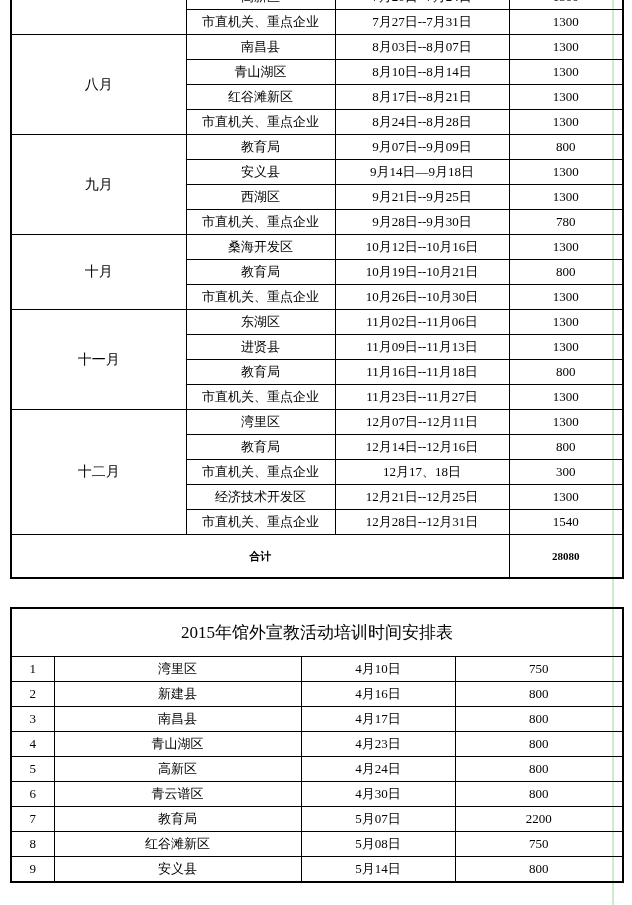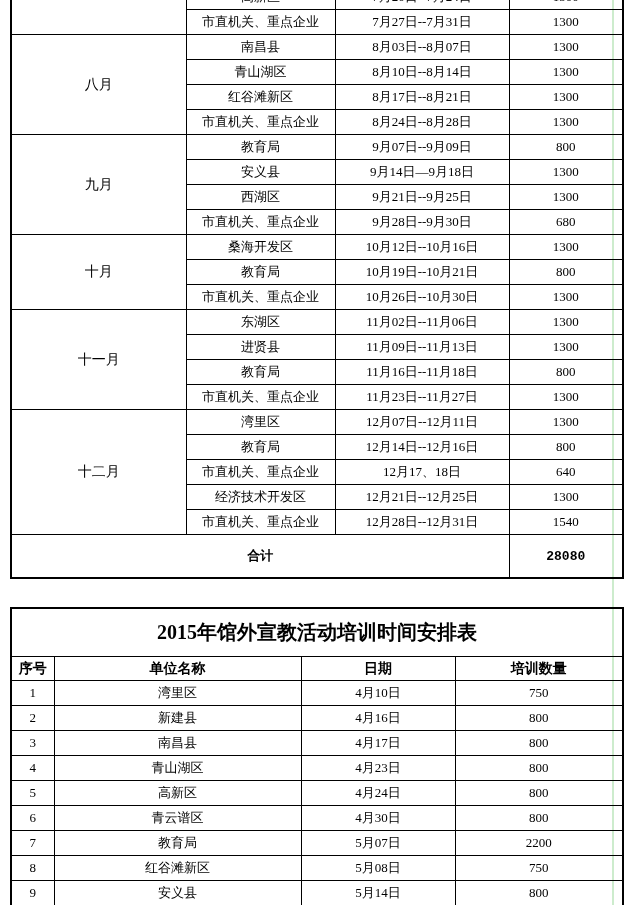--- a/index.html
+++ b/index.html
@@ -46,28 +46,27 @@
     white-space: nowrap;
   }
   #table1, #table2 {
     border: 2px solid #000000;
   }
   #table1 td { height: 24px; }
   #table1 td.month-cell { font-size: 14px; }
   #table1 tr.total-row td {
     height: 42px;
     font-weight: bold;
-    font-size: 13px;
-    font-family: Liberation Mono, monospace;
+    font-size: 11px;
   }
   #table2 td { height: 24px; }
   #table2 td.title-cell {
     height: 47px;
-    font-weight: bold;
-    font-size: 20px;
+    font-weight: normal;
+    font-size: 17px;
     border-bottom: 1px solid #000;
   }
   #table2 th {
     height: 23px;
     font-weight: bold;
     font-size: 14px;
   }
 </style>
 </head>
 <body>
@@ -127,21 +126,21 @@
           <td>1300</td>
         </tr>
         <tr>
           <td>西湖区</td>
           <td>9月21日--9月25日</td>
           <td>1300</td>
         </tr>
         <tr>
           <td>市直机关、重点企业</td>
           <td>9月28日--9月30日</td>
-          <td>680</td>
+          <td>780</td>
         </tr>
         <tr>
           <td class="month-cell" rowspan="3">十月</td>
           <td>桑海开发区</td>
           <td>10月12日--10月16日</td>
           <td>1300</td>
         </tr>
         <tr>
           <td>教育局</td>
           <td>10月19日--10月21日</td>
@@ -180,21 +179,21 @@
           <td>1300</td>
         </tr>
         <tr>
           <td>教育局</td>
           <td>12月14日--12月16日</td>
           <td>800</td>
         </tr>
         <tr>
           <td>市直机关、重点企业</td>
           <td>12月17、18日</td>
-          <td>640</td>
+          <td>300</td>
         </tr>
         <tr>
           <td>经济技术开发区</td>
           <td>12月21日--12月25日</td>
           <td>1300</td>
         </tr>
         <tr>
           <td>市直机关、重点企业</td>
           <td>12月28日--12月31日</td>
           <td>1540</td>
@@ -214,26 +213,20 @@
     <colgroup>
       <col style="width:43px">
       <col style="width:247px">
       <col style="width:154px">
       <col style="width:168px">
     </colgroup>
     <tbody>
       <tr>
         <td class="title-cell" colspan="4">2015年馆外宣教活动培训时间安排表</td>
       </tr>
-      <tr>
-        <th>序号</th>
-        <th>单位名称</th>
-        <th>日期</th>
-        <th>培训数量</th>
-      </tr>
     </tbody>
     <tbody id="t2-body">
         <tr>
           <td>1</td>
           <td>湾里区</td>
           <td>4月10日</td>
           <td>750</td>
         </tr>
         <tr>
           <td>2</td>

